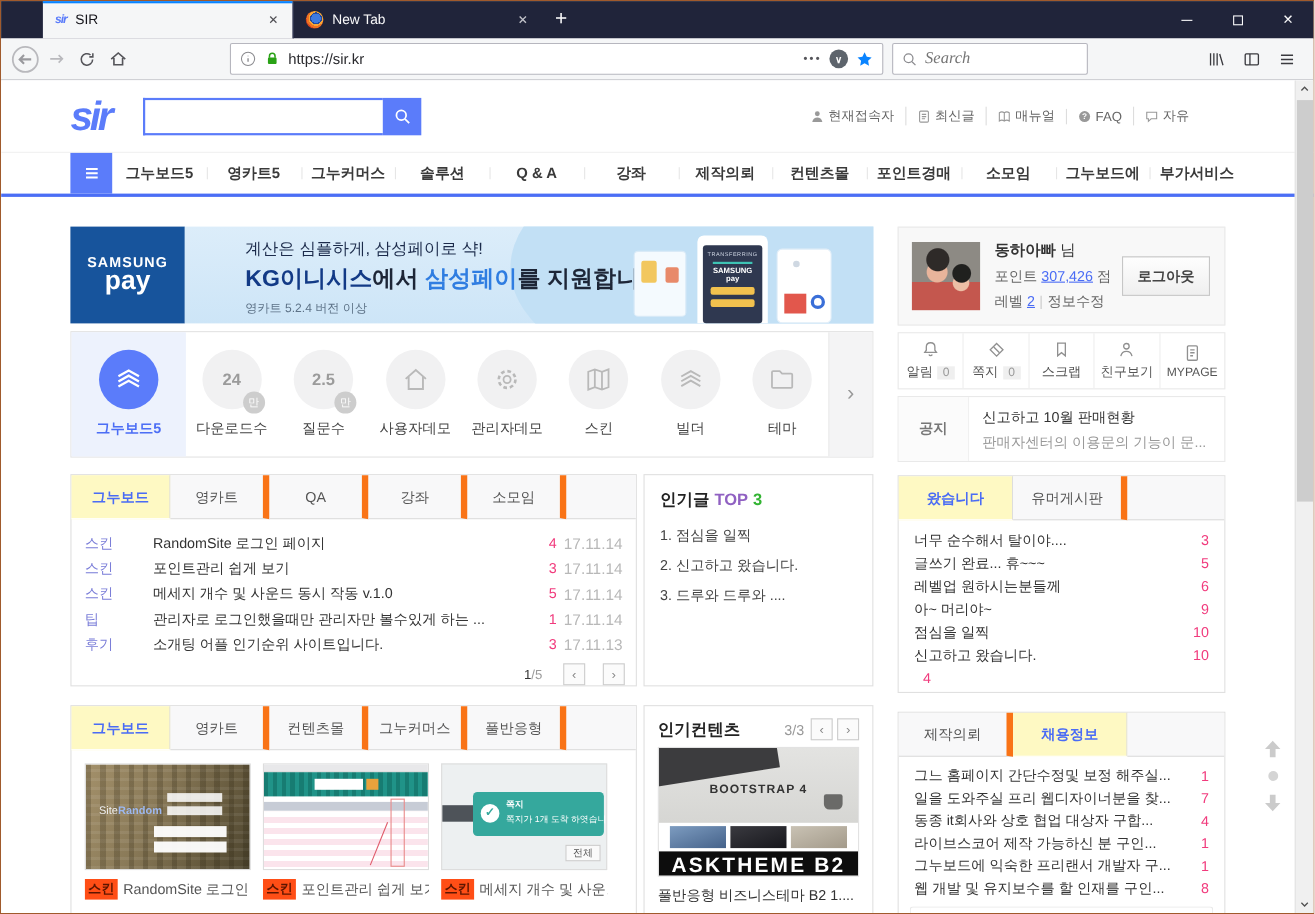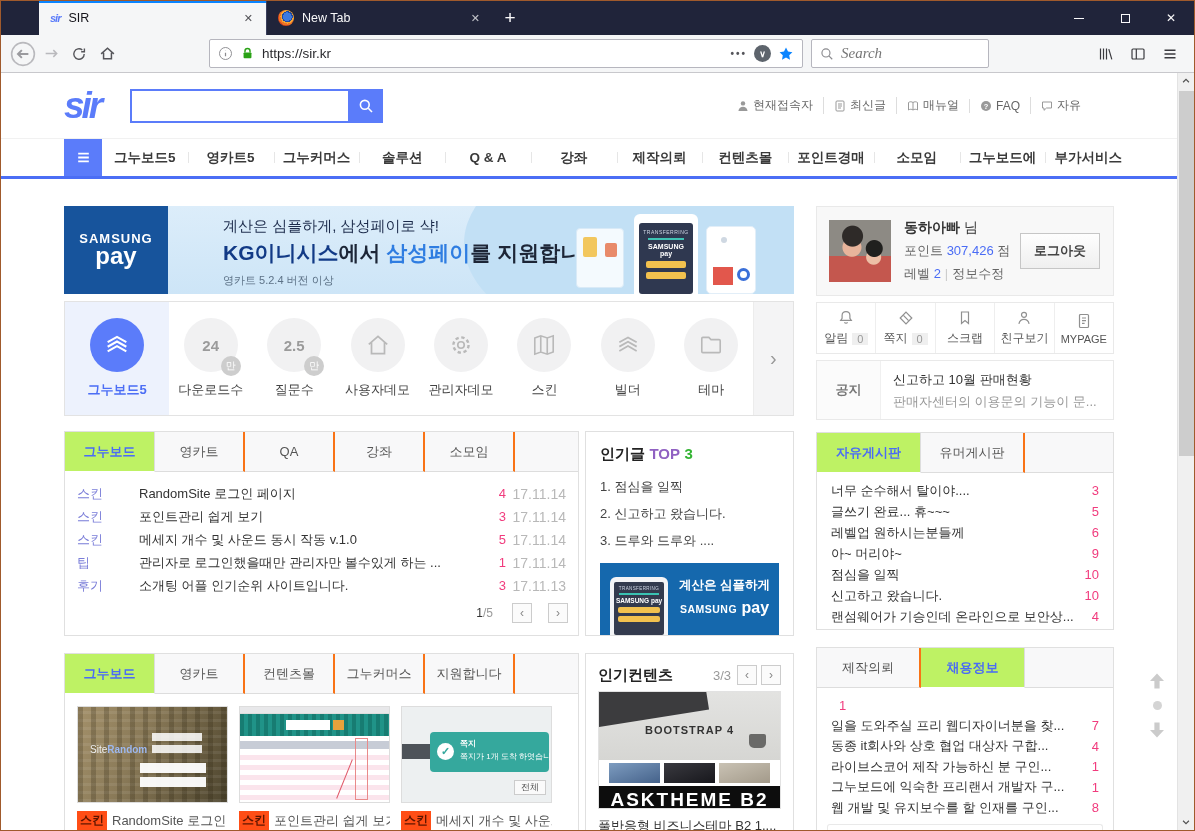--- a/index.html
+++ b/index.html
@@ -98,23 +98,23 @@
   .car-badge { position:absolute; right:-3px; bottom:-4px; width:20px; height:20px; border-radius:50%; background:#cdcdcd; color:#fff; font-size:10px; display:flex; align-items:center; justify-content:center; }
   .car-label { margin-top:9px; font-size:13px; color:#444; }
   .car-active .car-label { color:#4c6ef5; font-weight:bold; }
   .car-arrow { width:40px; background:#f4f4f5; border-left:1px solid #ececec; display:flex; align-items:center; justify-content:center; color:#999; font-size:20px; cursor:pointer; }
 
   
   .row2 { display:flex; margin-bottom:17px; }
   .board-box { width:515px; border:1px solid #e0e0e0; flex:none; }
   .mini-box { width:209px; border:1px solid #e0e0e0; margin-left:6px; flex:none; }
   .tabshead { display:flex; height:40px; }
-  .tabshead .t { width:90px; display:flex; align-items:center; justify-content:center; font-size:13px; color:#555; background:#f8f8f9; border-bottom:1px solid #ddd; border-right:2px solid #f97316; cursor:pointer; }
+  .tabshead .t { width:90px; display:flex; align-items:center; justify-content:center; font-size:13px; color:#555; background:#f8f8f9; border-bottom:1px solid #ddd; border-right:6px solid #f97316; cursor:pointer; }
   .tabshead .t.wide { width:104px; }
-  .tabshead .t.active { background:#bef264; border-bottom:1px solid #fff; border-right:1px solid #ddd; color:#4a6cf5; font-weight:bold; }
+  .tabshead .t.active { background:#fef9c3; border-bottom:1px solid #fff; border-right:1px solid #ddd; color:#4a6cf5; font-weight:bold; }
   .tabshead .fill { flex:1; background:#f8f8f9; border-bottom:1px solid #ddd; }
 
   .b-rows { padding:10px 12px 0; }
   .b-row { display:flex; align-items:center; height:23px; font-size:13px; cursor:pointer; }
   .b-cat { width:62px; color:#7a7dd8; flex:none; }
   .b-title { flex:1; color:#333; overflow:hidden; white-space:nowrap; text-overflow:ellipsis; padding-right:8px; }
   .b-cnt { width:22px; text-align:right; color:#f13b7d; flex:none; }
   .b-date { width:60px; text-align:right; color:#b8b8b8; font-size:14px; flex:none; }
   .b-foot { display:flex; justify-content:flex-end; align-items:center; padding:6px 10px 0; gap:16px; }
   .pageno { font-size:12px; color:#333; margin-right:3px; }
@@ -152,21 +152,21 @@
   .avatar { width:62px; height:62px; margin-right:13px; flex:none; cursor:pointer;
     background:
       radial-gradient(circle at 38% 26%, #2e2a28 0 10px, rgba(0,0,0,0) 11px),
       radial-gradient(circle at 37% 44%, #e8b49b 0 9px, rgba(0,0,0,0) 10px),
       radial-gradient(circle at 73% 46%, #20201e 0 8px, rgba(0,0,0,0) 9px),
       radial-gradient(circle at 72% 60%, #edbfa6 0 7px, rgba(0,0,0,0) 8px),
       linear-gradient(180deg, #8d8a84 0 58%, #c4574e 58% 100%); }
   .p-name { font-size:14px; color:#333; }
   .p-name b { font-size:14px; }
   .p-line { font-size:13px; color:#666; margin-top:5px; }
-  .p-blue { color:#4a6cf5; }
+  .p-blue { color:#4a6cf5;text-decoration:underline; }
   .p-sep { color:#ccc; margin:0 4px; }
   .logout { position:absolute; right:13px; top:50%; transform:translateY(-50%); border:1px solid #c6c6c6; background:linear-gradient(#fefefe,#efefef); padding:8px 13px; font-size:13px; font-weight:bold; color:#444; cursor:pointer; }
 
   .actions { height:52px; border:1px solid #e9e9e9; display:flex; margin-bottom:6px; }
   .act { flex:1; display:flex; flex-direction:column; align-items:center; justify-content:center; gap:3px; font-size:12px; color:#555; cursor:pointer; }
   .act + .act { border-left:1px solid #eee; }
   .act-label { display:flex; align-items:center; }
   .cnt-box { background:#efefef; color:#999; padding:0 5px; font-size:11px; margin-left:4px; font-style:normal; }
 
   .notice { height:60px; border:1px solid #e9e9e9; display:flex; align-items:stretch; margin-bottom:12px; }
@@ -565,47 +565,32 @@
           </div>
 
           <div class="mini-box">
             <div class="pop-box">
               <div><span class="pop-title">인기글</span> <span class="pop-title pop-top">TOP</span> <span class="pop-title pop-n">3</span></div>
               <div class="pop-items">
                 <div class="pop-item"><span>1.</span> <span>점심을 일찍</span></div>
                 <div class="pop-item"><span>2.</span> <span>신고하고 왔습니다.</span></div>
                 <div class="pop-item"><span>3.</span> <span>드루와 드루와 ....</span></div>
               </div>
-              <div class="pop-ad">
-                <div class="ad-phone">
-                    <div class="ad-screen">
-                      <div class="t">TRANSFERRING</div>
-                      <div class="ad-line"></div>
-                      <div class="b">SAMSUNG pay</div>
-                      <div class="ad-bar"></div>
-                      <div class="ad-bar"></div>
-                    </div>
-                  </div>
-                <div class="ad-text">
-                  <div class="ad-t1">계산은 심플하게</div>
-                  <div class="ad-t2"><span class="a">SAMSUNG</span> <span class="b">pay</span></div>
-                </div>
-              </div>
             </div>
           </div>
         </div>
 
         <div class="row2">
           <div class="board-box">
             <div class="tabshead">
               <span class="t active">그누보드</span>
               <span class="t">영카트</span>
               <span class="t">컨텐츠몰</span>
               <span class="t">그누커머스</span>
-              <span class="t">지원합니다</span>
+              <span class="t">풀반응형</span>
               <span class="fill"></span>
             </div>
             <div class="thumbs">
               <div class="thumb">
                 <div class="th-img t1">
                   <span class="t1-site"><span>Site</span><b class="blue">Random</b></span>
                   <span class="t1-f" style="top:26px;"></span>
                     <span class="t1-f" style="top:38px;"></span>
                   <span class="t1-b" style="top:56px;"></span>
                     <span class="t1-b" style="top:70px;"></span>
@@ -734,21 +719,21 @@
         <div class="notice">
           <div class="notice-label">공지</div>
           <div class="notice-body">
             <div class="n1">신고하고 10월 판매현황</div>
             <div class="n2">판매자센터의 이용문의 기능이 문...</div>
           </div>
         </div>
 
         <div class="side-box free">
           <div class="tabshead">
-            <span class="t wide active">자유게시판</span>
+            <span class="t wide active">왔습니다</span>
             <span class="t wide">유머게시판</span>
             <span class="fill"></span>
           </div>
           <div class="f-rows">
             <div class="f-row">
                 <span class="f-title">너무 순수해서 탈이야....</span>
                 <span class="f-cnt">3</span>
               </div>
             <div class="f-row">
                 <span class="f-title">글쓰기 완료... 휴~~~</span>
@@ -764,34 +749,34 @@
               </div>
             <div class="f-row">
                 <span class="f-title">점심을 일찍</span>
                 <span class="f-cnt">10</span>
               </div>
             <div class="f-row">
                 <span class="f-title">신고하고 왔습니다.</span>
                 <span class="f-cnt">10</span>
               </div>
             <div class="f-row">
-                <span class="f-title">랜섬웨어가 기승인데 온라인으로 보안상...</span>
                 <span class="f-cnt">4</span>
               </div>
           </div>
         </div>
 
         <div class="side-box">
           <div class="tabshead">
             <span class="t wide">제작의뢰</span>
             <span class="t wide active">채용정보</span>
             <span class="fill"></span>
           </div>
           <div class="f-rows">
             <div class="f-row jh">
+                <span class="f-title">그느 홈페이지 간단수정및 보정 해주실...</span>
                 <span class="f-cnt">1</span>
               </div>
             <div class="f-row jh">
                 <span class="f-title">일을 도와주실 프리 웹디자이너분을 찾...</span>
                 <span class="f-cnt">7</span>
               </div>
             <div class="f-row jh">
                 <span class="f-title">동종 it회사와 상호 협업 대상자 구합...</span>
                 <span class="f-cnt">4</span>
               </div>

